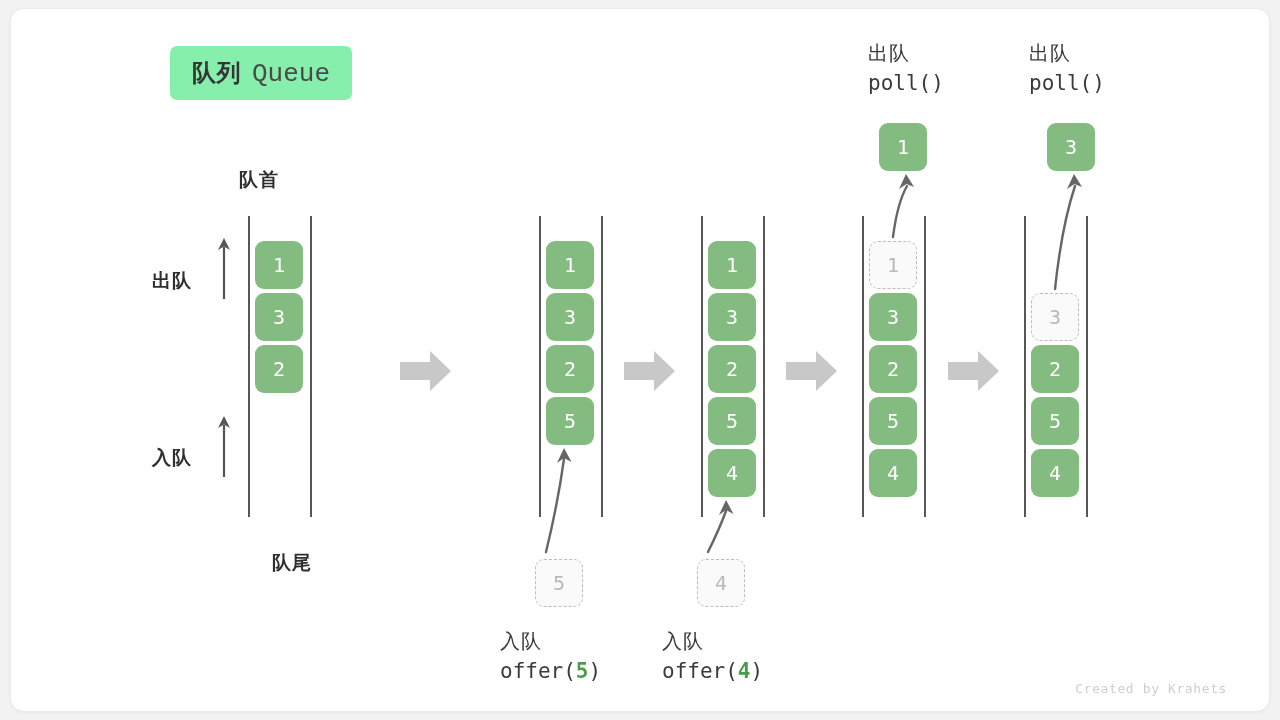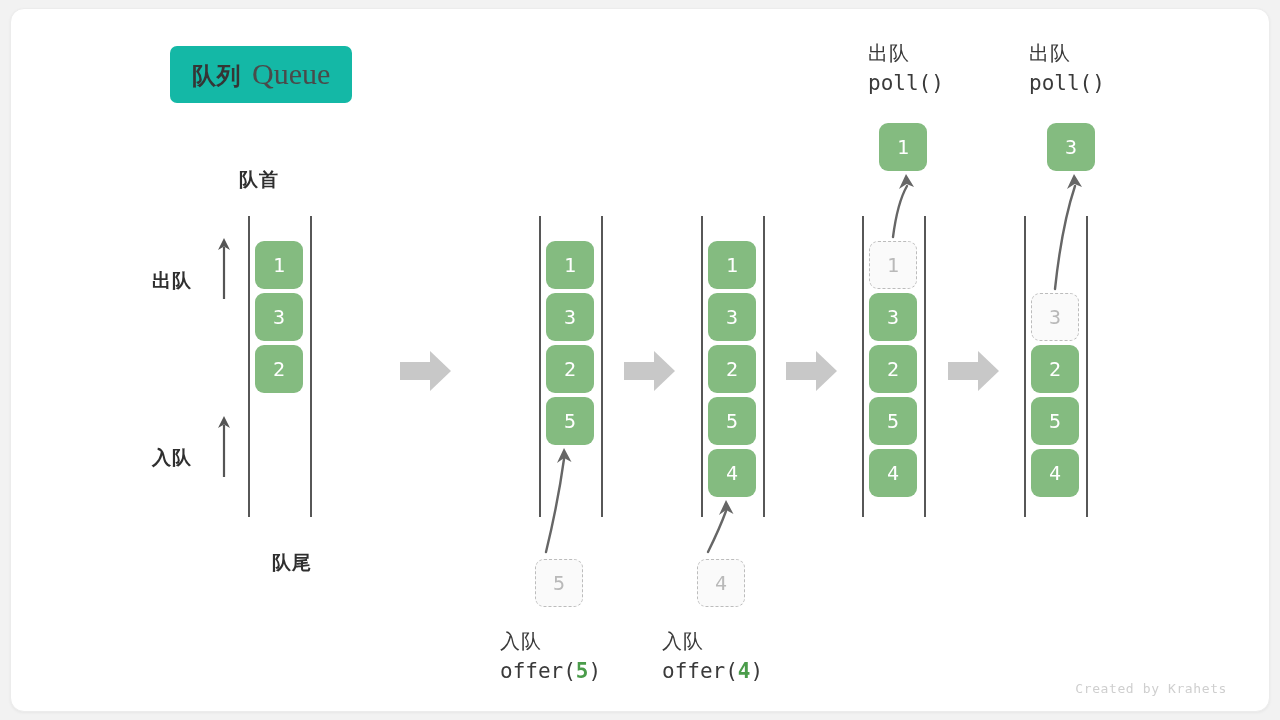--- a/index.html
+++ b/index.html
@@ -24,38 +24,38 @@
     box-shadow: 0 1px 3px rgba(0,0,0,0.05);
     overflow: hidden;
   }
 
   
   #title-badge {
     position: absolute;
     left: 159px;
     top: 37px;
     padding: 11px 22px;
-    background: #14b8a6;
+    background: #86efac;
     border-radius: 7px;
     display: flex;
     align-items: baseline;
     gap: 11px;
     white-space: nowrap;
   }
   #title-badge .cn {
     font-size: 24px;
     font-weight: bold;
     color: #353535;
     letter-spacing: 0.5px;
   }
   #title-badge .en {
-    font-size: 30px;
+    font-size: 26px;
     font-weight: 400;
     color: #4a4a4a;
-    font-family: Liberation Serif, serif;
+    font-family: Liberation Mono, monospace;
   }
 
   
   .cn-label {
     position: absolute;
     font-size: 19px;
     font-weight: bold;
     color: #2f2f2f;
     white-space: nowrap;
     letter-spacing: 1px;

